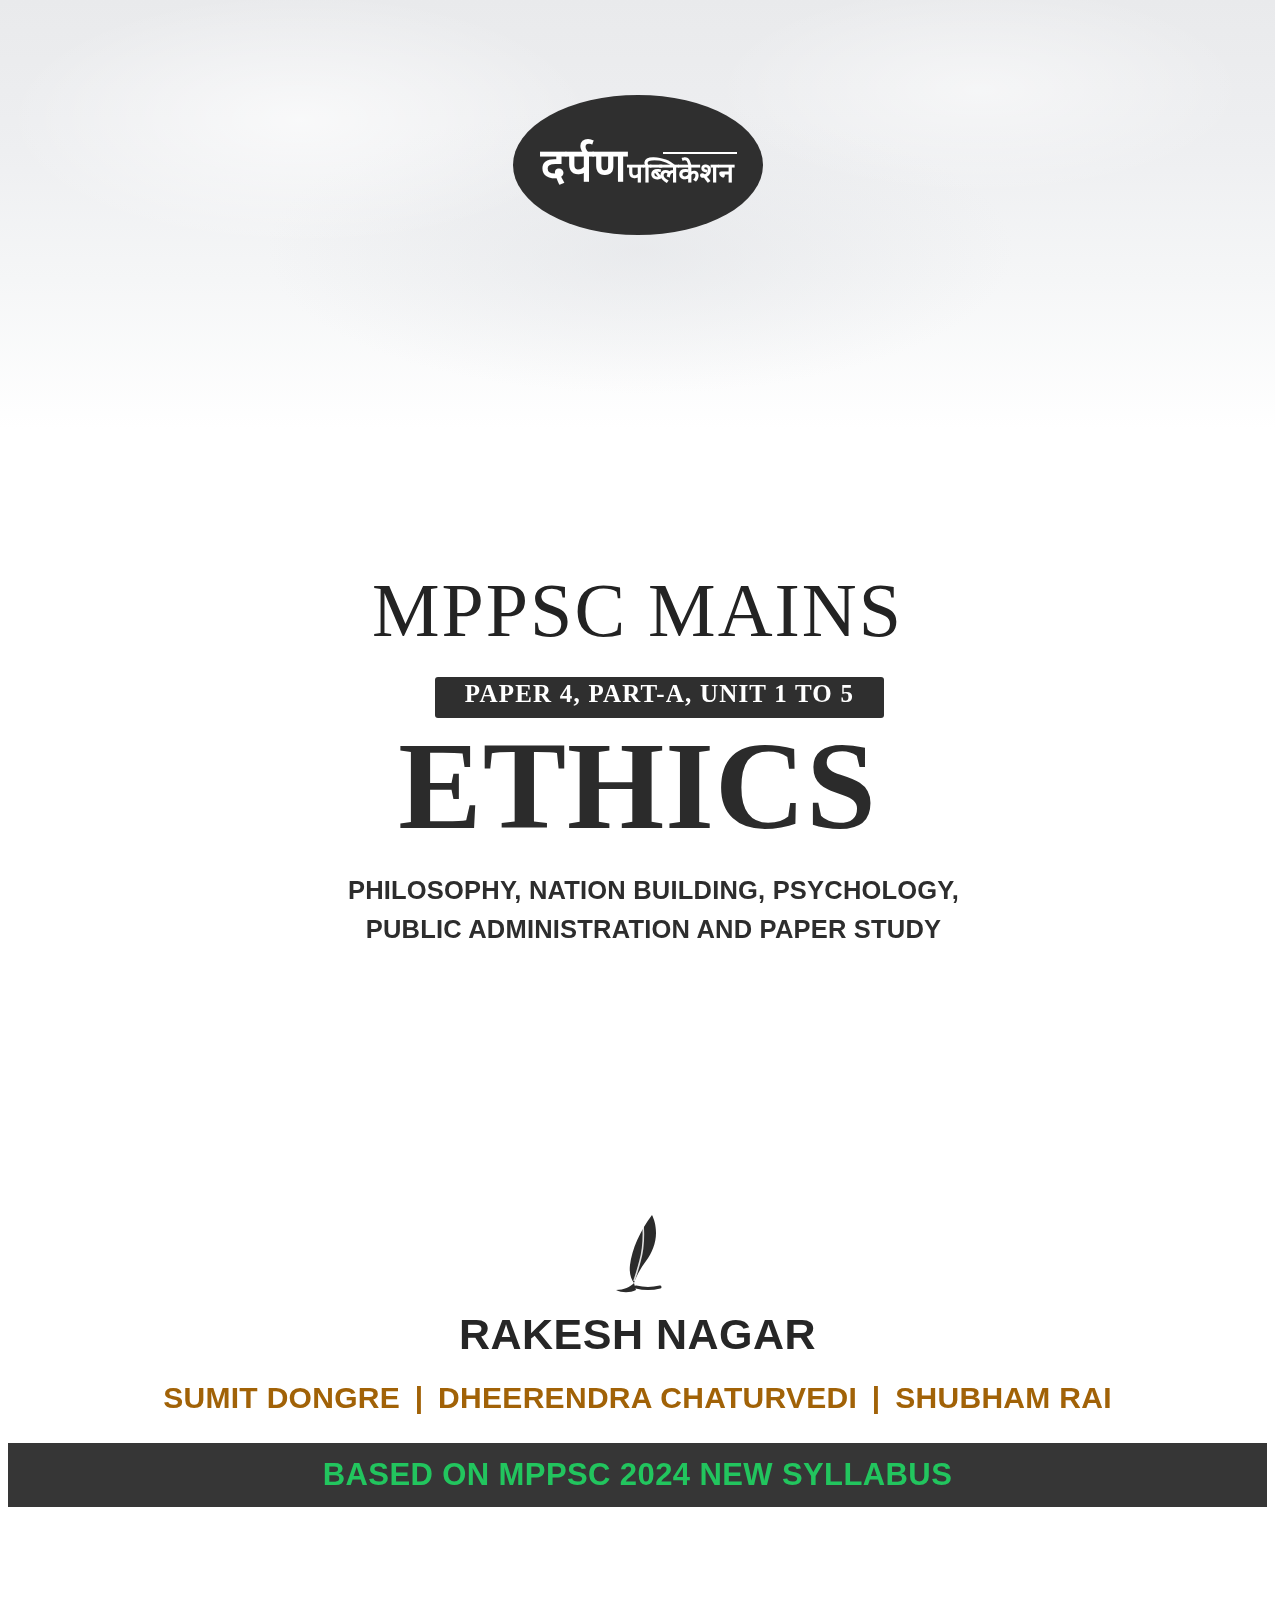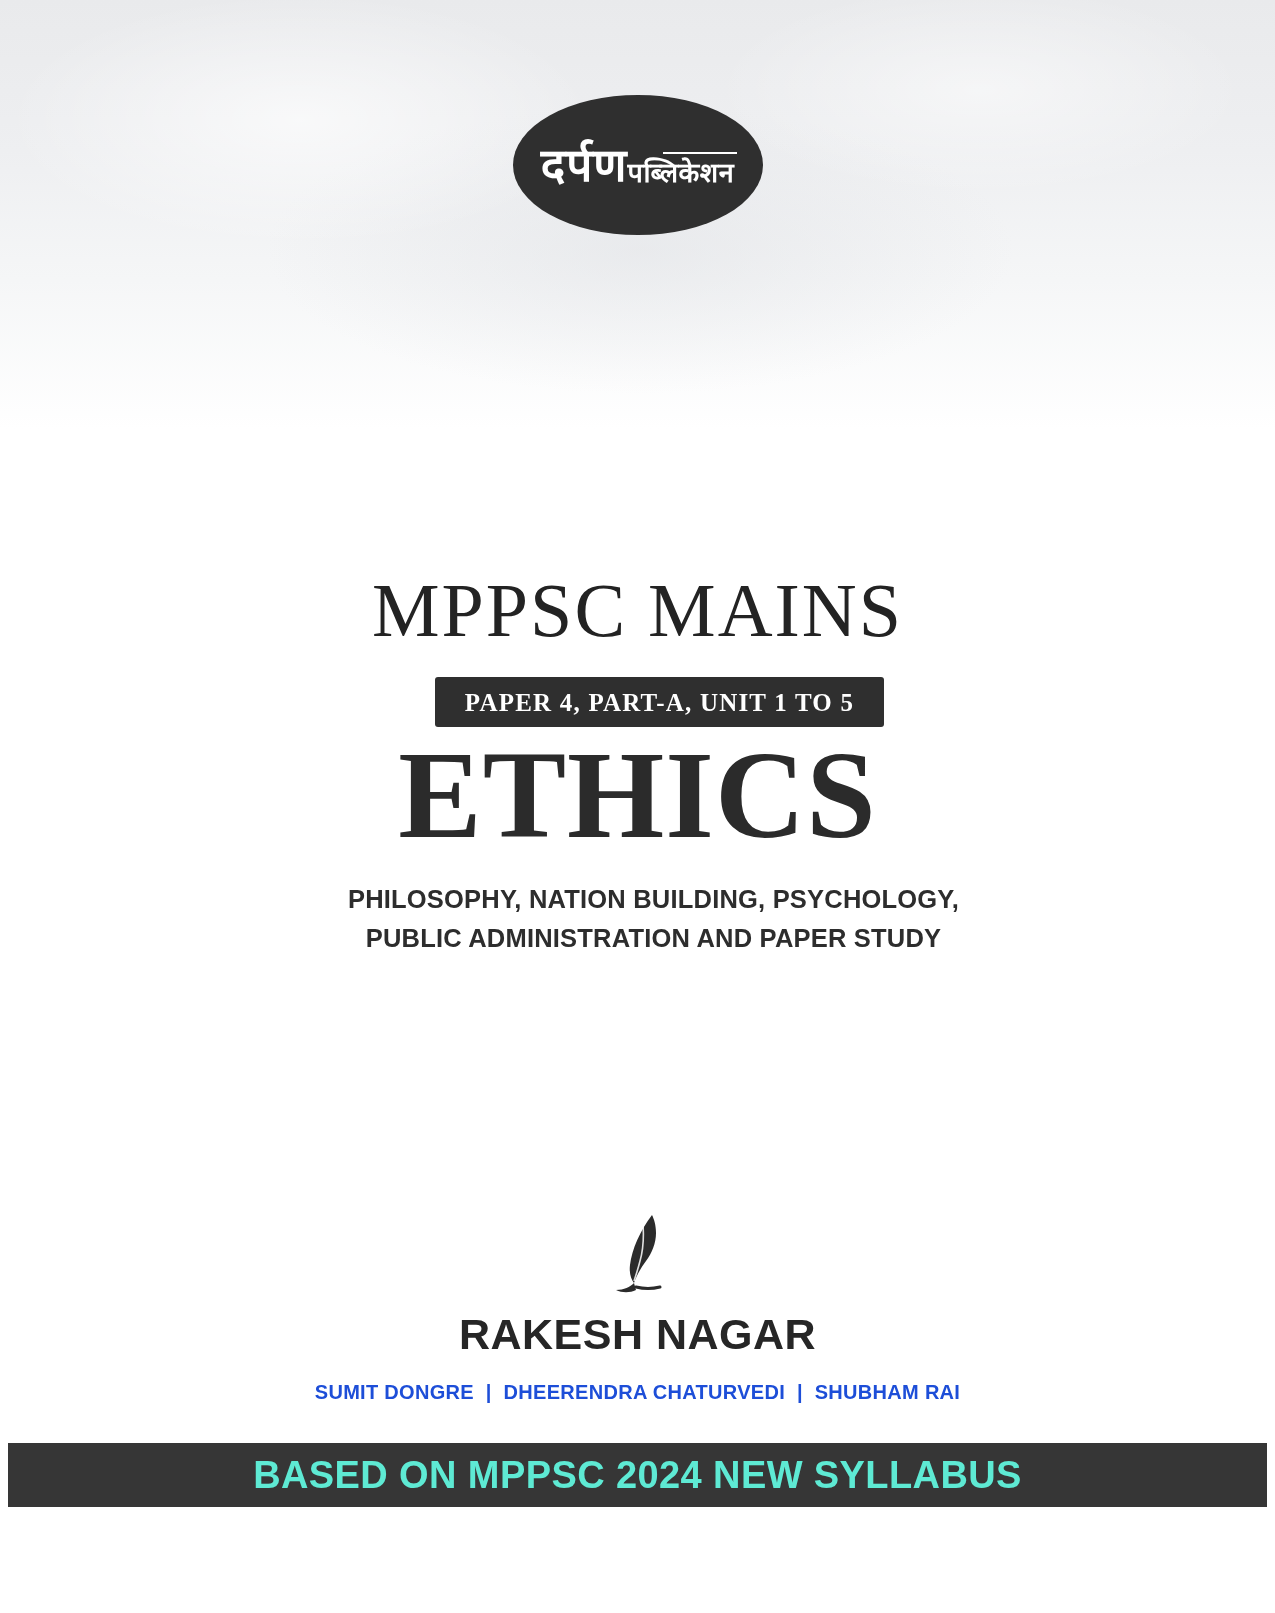--- a/index.html
+++ b/index.html
@@ -98,21 +98,21 @@
     font-weight: 400;
   }
   .paper-band {
     display: inline-block;
     background: #2f2f2f;
     color: #ffffff;
     font-family: "Liberation Serif", serif;
     font-weight: 700;
     font-size: 25px;
     letter-spacing: 1.2px;
-    padding: 12px 30px 10px 30px;
+    padding: 3px 30px 10px 30px;
     margin-top: 10px;
     border-radius: 3px;
     margin-left: 44px;
   }
   .big-title {
     font-family: "Liberation Serif", serif;
     font-size: 125px;
     font-weight: 700;
     letter-spacing: 1px;
     color: #2b2b2b;
@@ -150,46 +150,46 @@
     font-family: "Liberation Sans", sans-serif;
     font-weight: 700;
     font-size: 43px;
     letter-spacing: 0.5px;
     color: #262626;
     margin: 15px;
   }
   .author-co {
     font-family: "Liberation Sans", sans-serif;
     font-weight: 700;
-    font-size: 20px;
+    font-size: 30px;
     letter-spacing: 0.3px;
-    color: #1d4ed8;
+    color: #a16207;
     margin: 22px 0 0 0;
   }
   .author-sep {
     padding: 0 6px;
   }
 
   
   .banner {
     position: absolute;
     left: 8px;
     right: 8px;
     top: 1443px;
     height: 64px;
     background: #363636;
     display: flex;
     align-items: center;
     justify-content: center;
   }
   .banner-text {
-    color: #5eead4;
-    font-family: "Liberation Sans", sans-serif;
-    font-weight: 700;
-    font-size: 38px;
+    color: #22c55e;
+    font-family: "Liberation Sans", sans-serif;
+    font-weight: 700;
+    font-size: 31px;
     letter-spacing: 0.4px;
   }
 </style>
 </head>
 <body>
 
 <div class="page">
 
   <div class="top-wash"></div>
 

